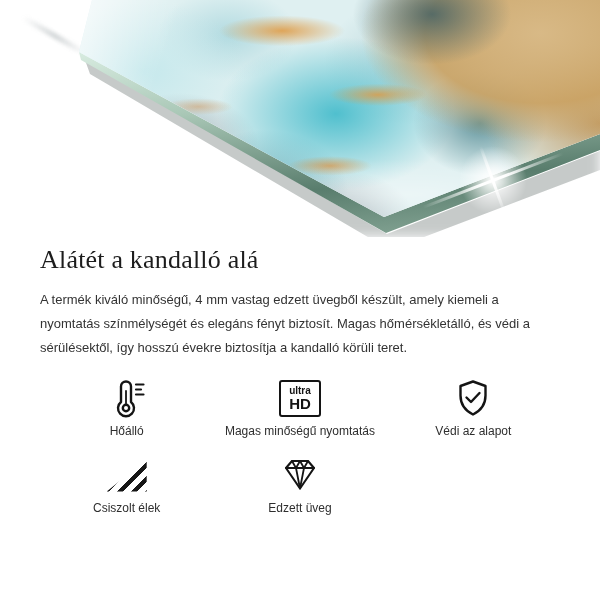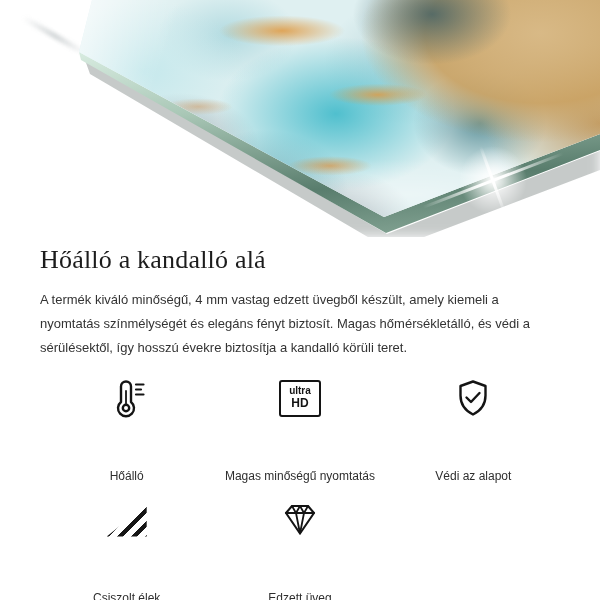--- a/index.html
+++ b/index.html
@@ -90,32 +90,32 @@
     color: #333333;
   }
 
   
   .features {
     margin-top: 17px;
     display: grid;
     grid-template-columns: repeat(3, 1fr);
     row-gap: 16px;
   }
-  .feature { display: flex; flex-direction: column; align-items: center; gap: 45px; }
+  .feature { display: flex; flex-direction: column; align-items: center; }
   .feature .icon-box { height: 42px; display: flex; align-items: center; justify-content: center; }
   .feature .label { margin-top: 5px; font-size: 12px; color: #2e2e2e; }
 
   .uhd-box {
     width: 42px; height: 37px;
     border: 2.5px solid #141414; border-radius: 3px;
     display: flex; flex-direction: column; align-items: center; justify-content: center;
     background: #ffffff;
   }
   .uhd-box .uhd-top { font-size: 10px; font-weight: 700; line-height: 10px; color: #141414; }
-  .uhd-box .uhd-bottom { font-size: 12px; font-weight: 700; line-height: 15px; color: #141414; }
+  .uhd-box .uhd-bottom { font-size: 15px; font-weight: 700; line-height: 15px; color: #141414; }
 
   .stripes-triangle {
     width: 40px; height: 33px;
     clip-path: polygon(0 100%, 100% 4%, 100% 100%);
     background: repeating-linear-gradient(135deg, #161616 0 4.5px, transparent 4.5px 10px);
   }
 
   svg .stroke { fill: none; stroke: #141414; stroke-width: 2.4; stroke-linecap: round; stroke-linejoin: round; }
   svg .fill { fill: #141414; stroke: none; }
 </style>
@@ -129,21 +129,21 @@
   <div class="panel-art"></div>
   <div class="sparkle">
     <div class="glow"></div>
     <div class="ray-long"></div>
     <div class="ray-short"></div>
   </div>
 </div>
 
 <div class="content">
   <h1>
-    <span>Hőálló a kandalló alá</span><br>
+    <span>Alátét a kandalló alá</span><br>
   </h1>
 
   <p class="description">A termék kiváló minőségű, 4 mm vastag edzett üvegből készült, amely kiemeli a nyomtatás színmélységét és elegáns fényt biztosít. Magas hőmérsékletálló, és védi a sérülésektől, így hosszú évekre biztosítja a kandalló körüli teret.</p>
 
   <div class="features">
 
     <div class="feature">
       <div class="icon-box">
         <svg width="40" height="40" viewBox="0 0 40 40">
           <path class="stroke" d="M24 24 V8.5 A5 5 0 0 0 14 8.5 V24 A8 8 0 1 0 24 24 Z"></path>

